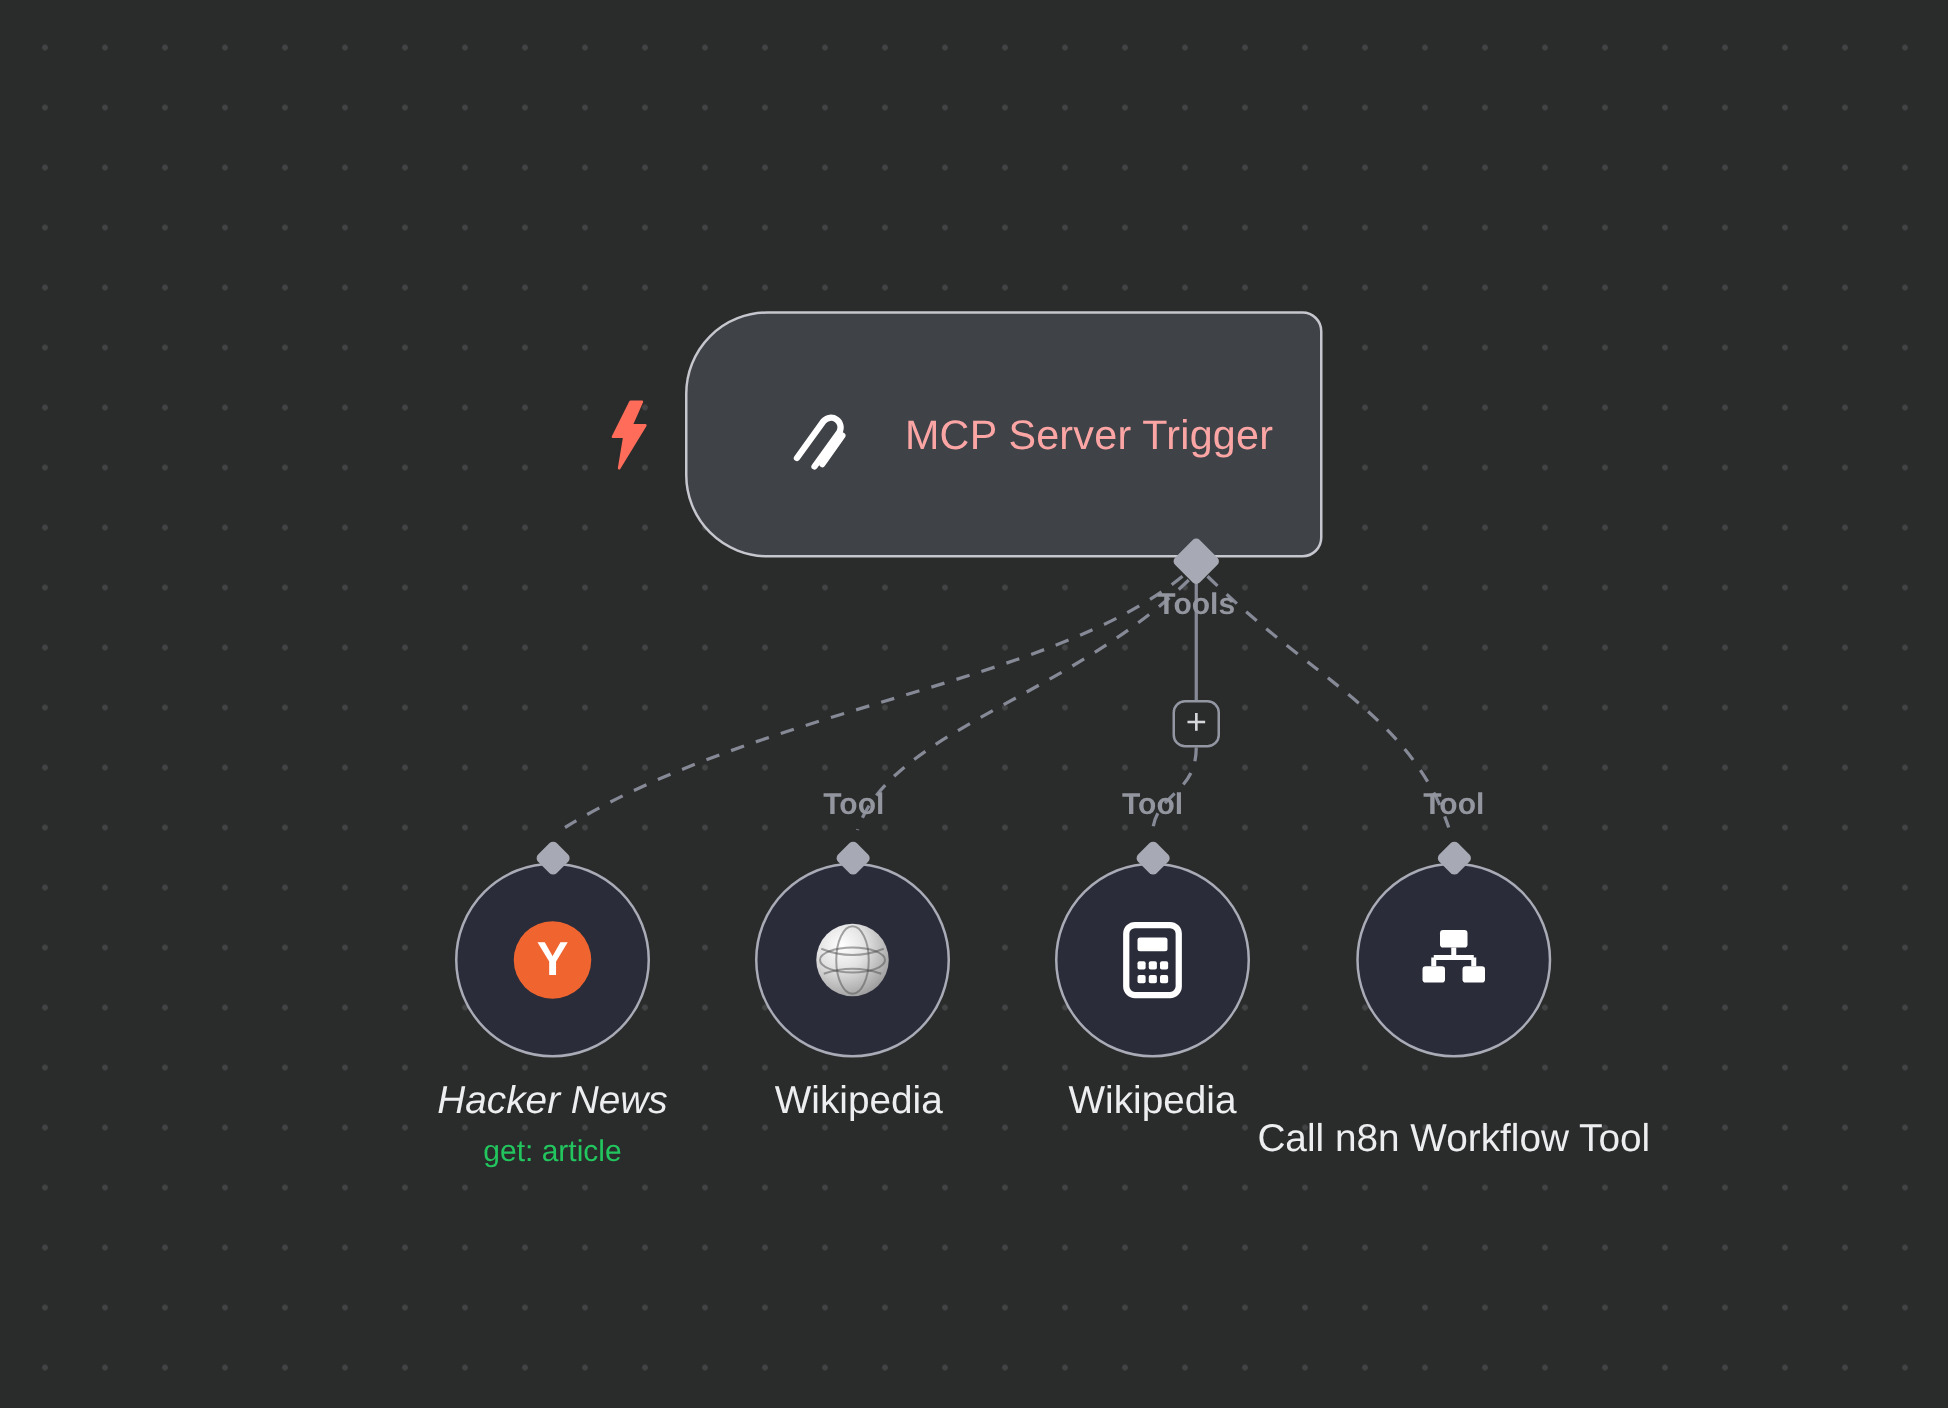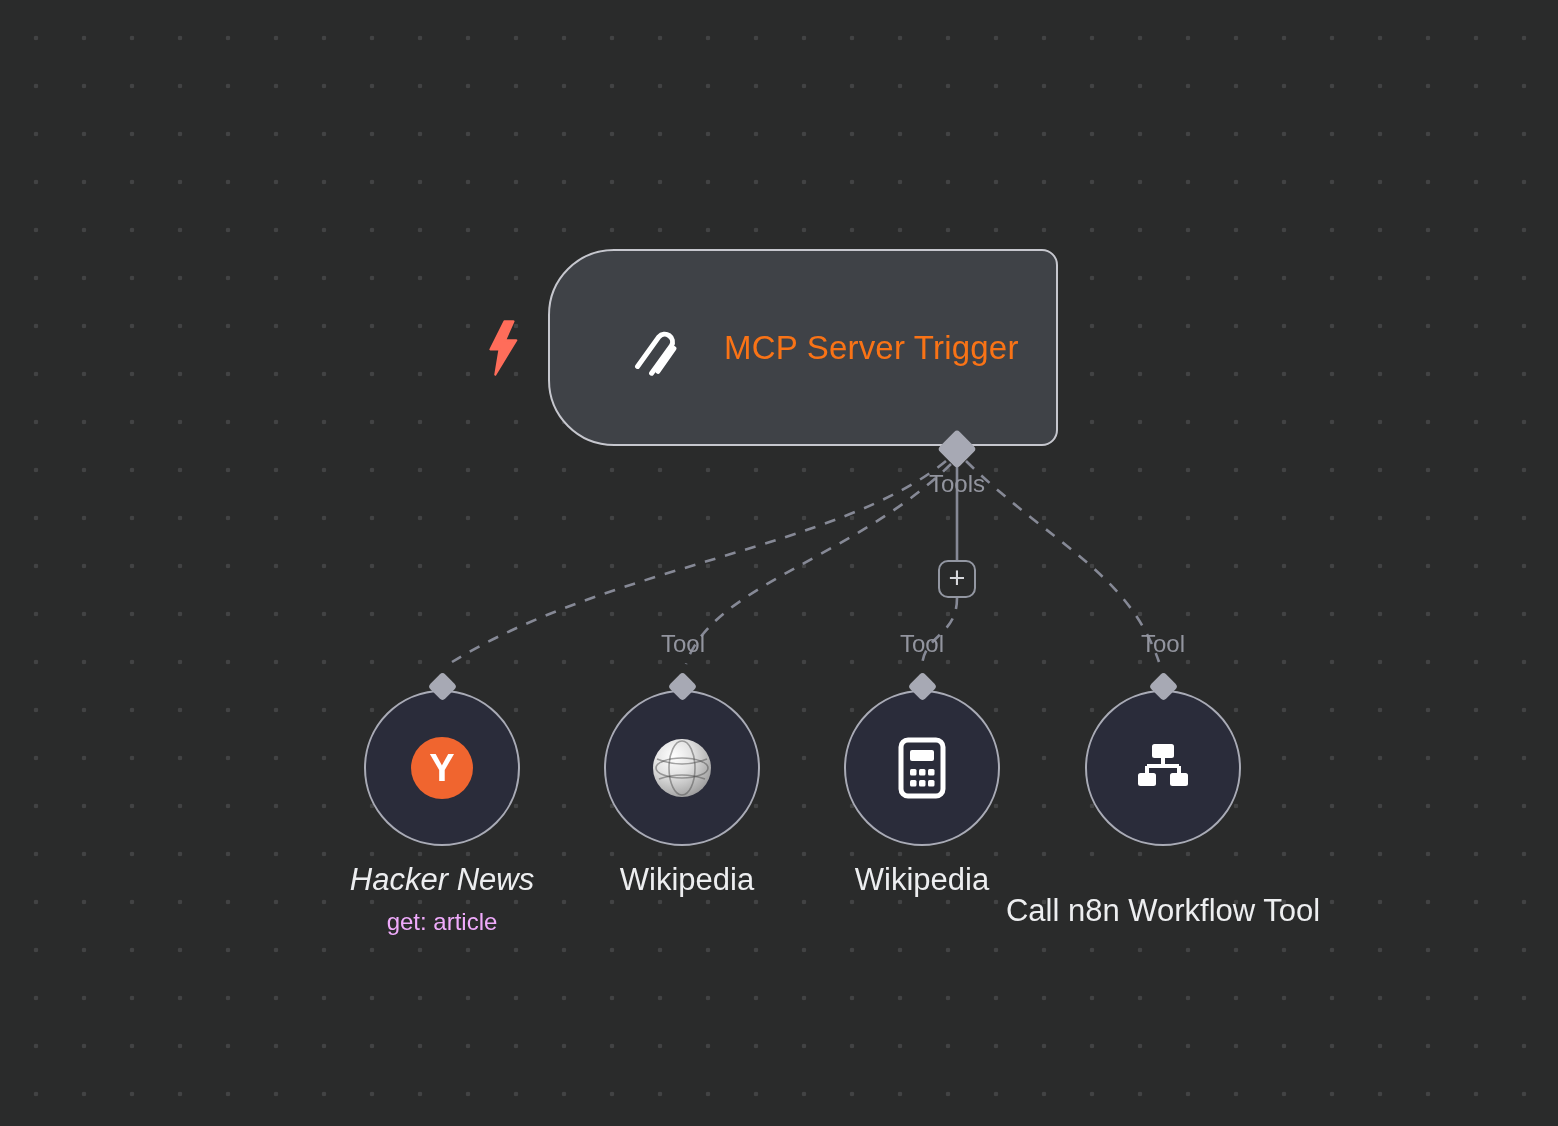--- a/index.html
+++ b/index.html
@@ -16,56 +16,56 @@
   svg.connections{position:absolute;left:0;top:0;width:1558px;height:1126px;z-index:1;}
   .conn{fill:none;stroke:#868996;stroke-width:2.6;}
   .dashed{stroke-dasharray:11 10;}
 
   .trigger-node{
     position:absolute;left:548px;top:249px;width:510px;height:197px;
     background:#3f4247;border:2px solid #c6c7ce;border-radius:66px 16px 16px 66px;
     box-sizing:border-box;display:flex;align-items:center;gap:38px;padding-left:74px;
     z-index:2;
   }
-  .trigger-title{color:#f97316;font-size:33px;font-weight:500;letter-spacing:.2px;}
+  .trigger-title{color:#fca5a5;font-size:33px;font-weight:500;letter-spacing:.2px;}
   .mcp-icon{width:62px;height:62px;flex:0 0 auto;}
 
   .bolt{position:absolute;left:486px;top:320px;width:34px;height:56px;z-index:2;}
 
   .diamond{
     position:absolute;background:#a7a9b4;transform:rotate(45deg);
     border-radius:4px;z-index:3;
   }
   .diamond.lg{width:28px;height:28px;left:943px;top:435px;}
   .diamond.sm{width:21px;height:21px;}
 
   .port-label{
     position:absolute;color:#93959f;font-size:24px;transform:translateX(-50%);
-    z-index:3;white-space:nowrap;
+    z-index:3;white-space:nowrap;font-weight:bold;
   }
 
   .plus-button{
     position:absolute;left:938px;top:560px;width:38px;height:38px;box-sizing:border-box;
     background:#2a2b2b;border:2.5px solid #9397a2;border-radius:10px;
     color:#d6d7db;font-size:29px;line-height:33px;text-align:center;z-index:3;
     cursor:pointer;user-select:none;
   }
 
   .tool-circle{
     position:absolute;width:156px;height:156px;box-sizing:border-box;
     border-radius:50%;background:#2a2c3a;border:2.5px solid #a9abb6;
     display:flex;align-items:center;justify-content:center;z-index:2;
   }
   .node-title{
     position:absolute;transform:translateX(-50%);color:#edeef0;font-size:31px;
     font-weight:500;text-align:center;white-space:nowrap;z-index:2;
   }
   .node-title.wrap{white-space:normal;width:330px;line-height:1.28;}
   .node-subtitle{
-    position:absolute;transform:translateX(-50%);color:#f0abfc;font-size:24px;
+    position:absolute;transform:translateX(-50%);color:#22c55e;font-size:24px;
     text-align:center;white-space:nowrap;z-index:2;
   }
 
   .hn-badge{
     width:62px;height:62px;border-radius:50%;background:#f0652f;
     display:flex;align-items:center;justify-content:center;
     color:#fff;font-size:38px;font-weight:700;
   }
   .wiki-globe{
     width:58px;height:58px;border-radius:50%;position:relative;overflow:hidden;

